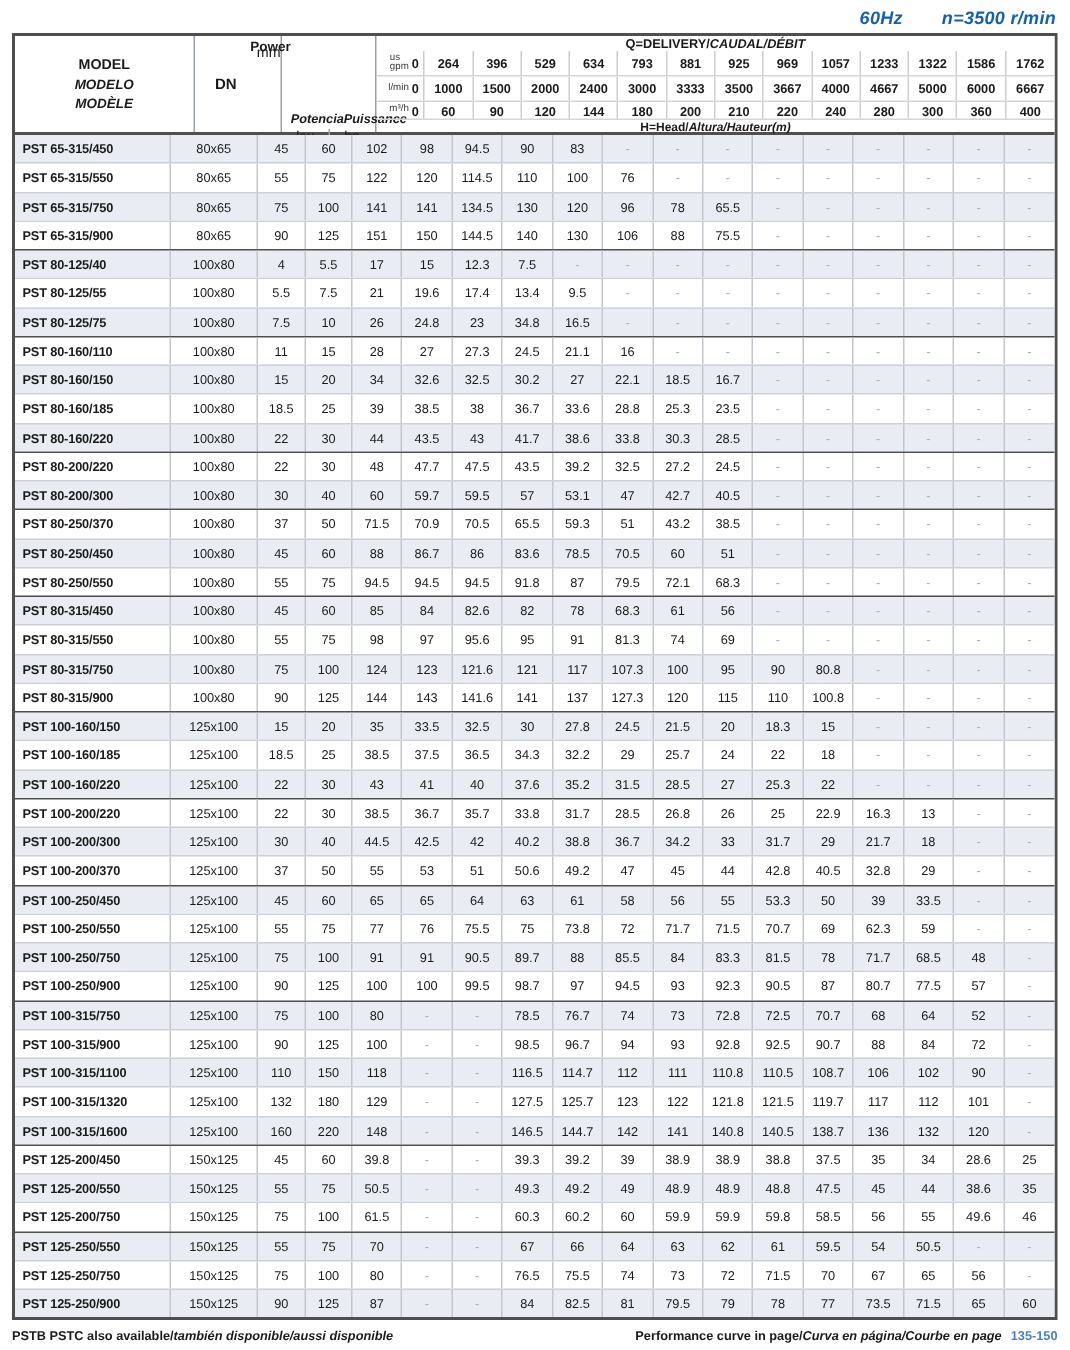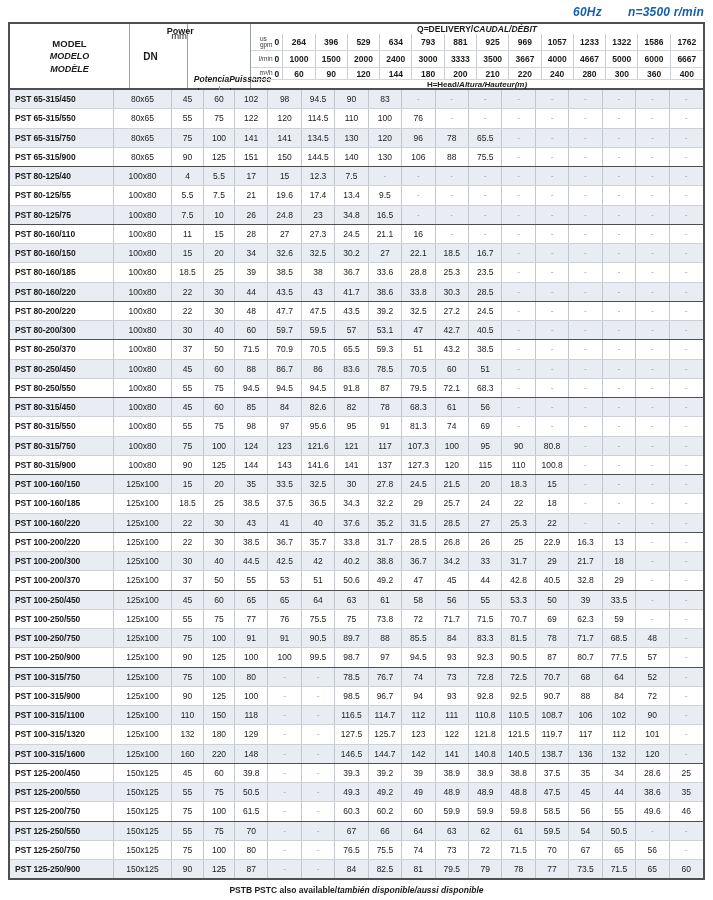--- a/index.html
+++ b/index.html
@@ -63,21 +63,21 @@
   .cell {
     display:flex; align-items:center; justify-content:center;
     font-size:8.5px; border-right:1px solid #c2c7ce; overflow:hidden; white-space:nowrap;
   }
   .cell:last-child { border-right:none; }
   .cell.model { justify-content:flex-start; padding-left:5px; font-weight:bold; letter-spacing:-0.1px; }
   .cell.dash { color:#a7adb5; }
 
   
   .pfooter {
-    margin:5px 8px 0 8px; display:flex; justify-content:center; align-items:baseline;
+    margin:5px 8px 0 8px; display:flex; justify-content:space-between; align-items:baseline;
     font-size:8.5px; font-weight:bold;gap:34px;
   }
   .pfooter .i18n { font-style:italic; }
   .pfooter .pages { color:#4a7fc1; margin-left:6px; }
 </style>
 </head>
 <body>
 
 <div class="topbar">
   <span>60Hz</span>
@@ -997,13 +997,16 @@
         <div class="cell">65</div>
         <div class="cell">60</div>
       </div>
     </div>
 </div>
 
 <div class="pfooter">
   <div>
     <span>PSTB PSTC also available/</span><span class="i18n">también disponible/aussi disponible</span>
   </div>
+  <div>
+    <span>Performance curve in page/</span><span class="i18n">Curva en página/Courbe en page</span><span class="pages">135-150</span>
+  </div>
 </div>
 
 </body></html>

